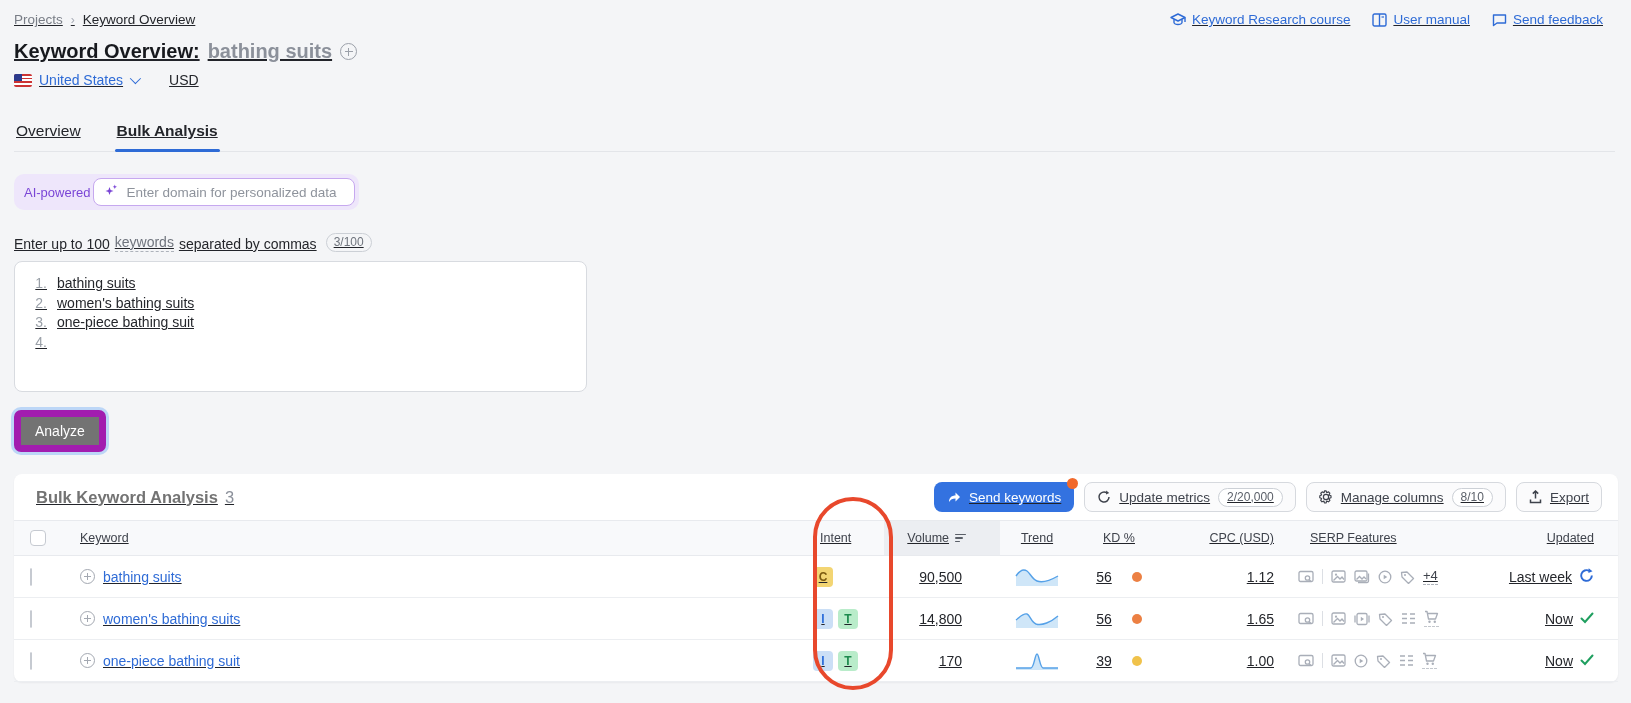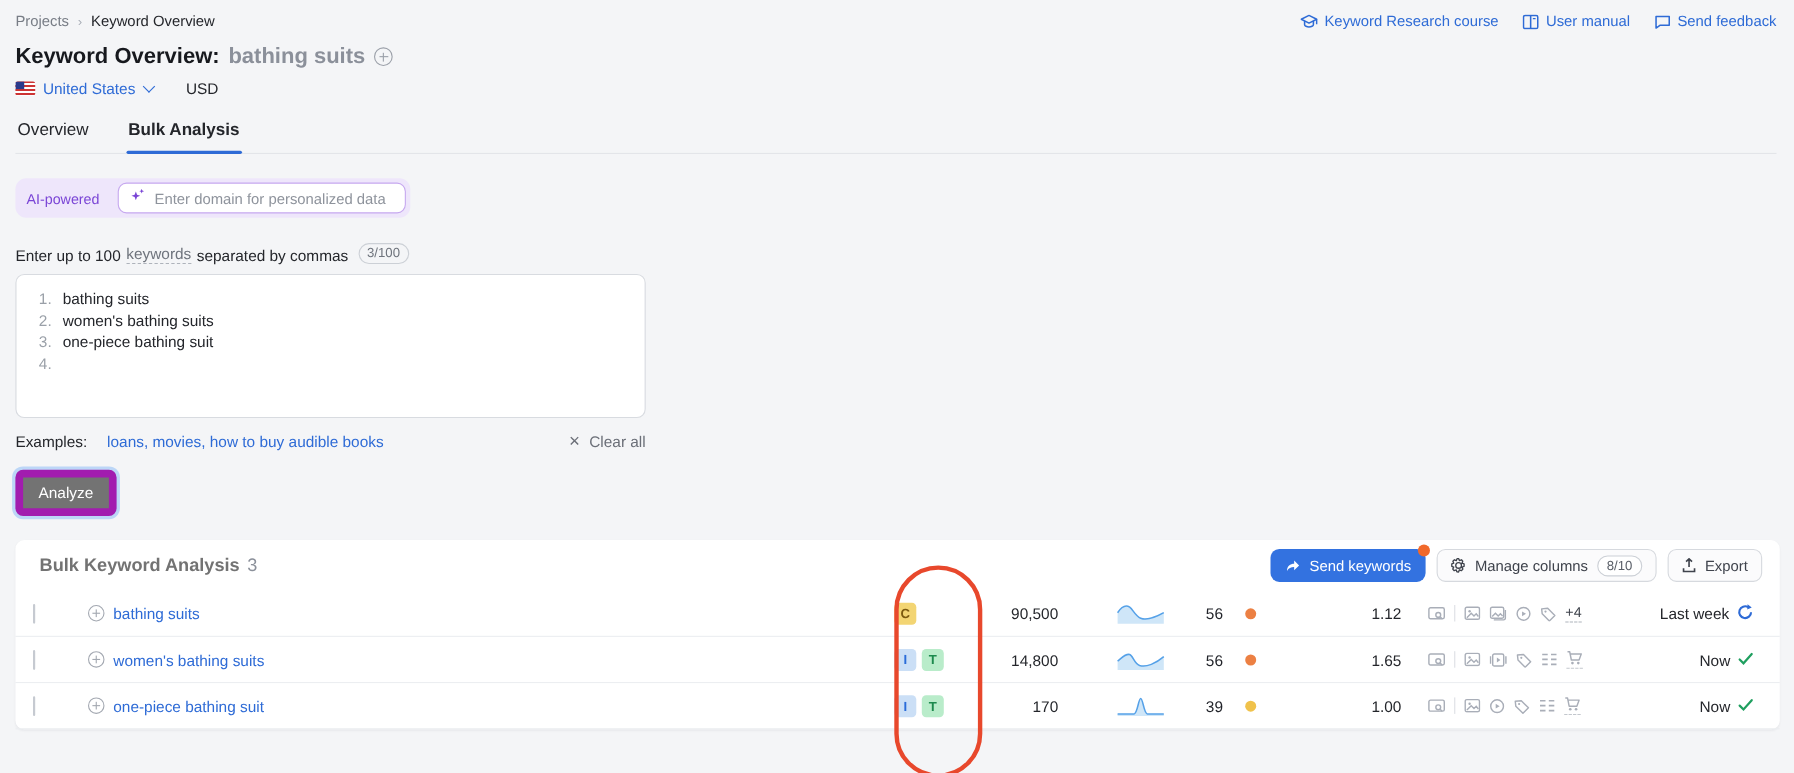--- a/index.html
+++ b/index.html
@@ -1,17 +1,17 @@
 <!DOCTYPE html>
 <html><head>
 <meta charset="utf-8">
 <style>
   * { margin:0; padding:0; box-sizing:border-box; }
   html,body { width:1631px; height:703px; background:#f4f5f7; font-family:"Liberation Sans","DejaVu Sans",sans-serif; color:#22242a; overflow:hidden; }
-  .page { position:relative; width:1631px; height:541px; padding:12px 16px 0 14px; }
+  .page { position:relative; width:1631px; height:541px; padding:12px 28px 0 14px;text-decoration:underline; }
 
   
   .topbar { display:flex; justify-content:space-between; align-items:center; font-size:13.5px; }
   .crumbs { display:flex; align-items:center; gap:8px; color:#787d86; }
   .crumbs .sep { color:#a8adb6; font-size:12px; }
   .crumbs .current { color:#24262b; }
   .toplinks { display:flex; align-items:center; gap:22px; }
   .toplink { display:flex; align-items:center; gap:6px; color:#2e6bd6; font-size:13.5px; cursor:pointer; }
   .toplink svg { display:block; }
 
@@ -25,27 +25,27 @@
   .plus-circle:after { top:3.5px; bottom:3.5px; left:50%; width:1.4px; margin-left:-0.7px; }
 
   .loc-row { margin-top:9px; display:flex; align-items:center; gap:7px; font-size:14px; }
   .flag { width:18px; height:13px; border-radius:2px; overflow:hidden; position:relative; background:repeating-linear-gradient(#c0392b 0 1px, #fff 1px 2px, #c0392b 2px 3px); background-size:100% 13px; background-image:repeating-linear-gradient(to bottom,#c33 0,#c33 1.8px,#fff 1.8px,#fff 3.6px); }
   .flag:before { content:""; position:absolute; left:0; top:0; width:8px; height:7px; background:#2b3a8c; }
   .country { color:#2e6bd6; }
   .chev { width:8px; height:8px; border-right:1.8px solid #2e6bd6; border-bottom:1.8px solid #2e6bd6; transform:rotate(45deg) translateY(-2px); display:inline-block; }
   .usd { margin-left:24px; color:#24262b; }
 
   
-  .tabs { margin-top:16px; display:flex; gap:32px; border-bottom:1px solid #e3e5e9; width:1601px; }
+  .tabs { margin-top:28px; display:flex; gap:32px; border-bottom:1px solid #e3e5e9; width:1601px; }
   .tab { font-size:15.5px; padding:6px 2px 11px; color:#24262b; cursor:pointer; position:relative; }
   .tab.active { font-weight:bold; }
   .tab.active:after { content:""; position:absolute; left:0; right:0; bottom:-1px; height:3px; background:#2e6bd6; border-radius:2px; }
 
   
-  .ai-wrap { margin-top:22px; display:inline-flex; align-items:center; background:#eee6fb; border-radius:10px; padding:4px 4px 4px 10px; gap:17px; }
+  .ai-wrap { margin-top:22px; display:inline-flex; align-items:center; background:#eee6fb; border-radius:10px; padding:4px 4px 4px 10px; gap:3px; }
   .ai-badge { color:#7a45d6; font-size:13px; }
   .ai-input { display:flex; align-items:center; gap:7px; background:#fff; border:1px solid #c6a8ef; border-radius:8px; height:28px; padding:0 10px; width:262px; }
   .ai-input input { border:none; outline:none; font-size:13.5px; color:#60646d; width:100%; font-family:inherit; background:transparent; }
   .ai-input input::placeholder { color:#8e939c; }
 
   
   .entry-label { margin-top:23px; display:flex; align-items:flex-end; gap:5px; font-size:14px; color:#24262b; }
   .kw-dotted { color:#6f747d; border-bottom:1px dashed #aeb3bb; padding-bottom:1px; }
   .counter-pill { margin-left:4px; border:1px solid #ccd0d6; border-radius:999px; font-size:12px; color:#6f747d; padding:1px 7px 2px; }
   .kw-box { margin-top:9px; width:573px; height:131px; background:#fff; border:1px solid #d8dbe0; border-radius:8px; padding:12px 14px; }
@@ -219,45 +219,47 @@
       <span class="num">3.</span>
       <span class="txt">one-piece bathing suit</span>
     </div>
     <div class="kw-line">
       <span class="num">4.</span>
       <span class="txt"></span>
     </div>
   </div>
 
   
-  <div class="examples-row">
-    <span class="examples-label">Examples:</span>
-    <span class="examples-link">loans, movies, how to buy audible books</span>
-    <span class="clear-all">
-      <span class="x-icon">✕</span>
-      <span>Clear all</span>
-    </span>
-  </div>
 
   
   <button class="analyze-btn">Analyze</button>
 
   
   <div class="card">
 
     <div class="card-head">
       <span class="card-title">Bulk Keyword Analysis</span>
       <span class="card-count">3</span>
       <div class="card-actions">
         <button class="btn-primary">
           <svg width="14" height="13" viewBox="0 0 14 13">
               <path d="M2 11 C2 6.5 5 4.5 8.5 4.5 V1.5 L13 6 L8.5 10.5 V7.5 C5.5 7.5 3.5 8.5 2 11 Z" fill="#fff"></path>
             </svg>
           <span>Send keywords</span>
           <span class="notif-dot"></span>
+        </button>
+        <button class="btn-secondary">
+          <span>
+            <svg width="14" height="14" viewBox="0 0 14 14">
+                <path d="M12 7 A5 5 0 1 1 9.5 2.7" fill="none" stroke="#3f434c" stroke-width="1.5"></path>
+                <path d="M9.2 0.5 L12.2 3 L9 4.4 Z" fill="#3f434c"></path>
+              </svg>
+          </span>
+          <span>Update metrics</span>
+          <span class="mini-pill">2/20,000</span>
         </button>
         <button class="btn-secondary">
           <span>
             <svg width="14" height="14" viewBox="0 0 14 14">
                 <path d="M7 4.4 A2.6 2.6 0 1 0 7 9.6 A2.6 2.6 0 1 0 7 4.4 M7 0.8 L7.7 2.6 L9.6 1.9 L10.8 3.2 L10 5 L12 5.7 V7.8 L10 8.5 L10.9 10.4 L9.5 11.8 L7.7 11 L7 13 L5.4 12.9 L4.9 11 L3 11.8 L1.7 10.4 L2.6 8.5 L0.8 7.8 V5.7 L2.6 5 L1.8 3.2 L3.2 1.9 L5 2.7 L5.6 0.8 Z" fill="none" stroke="#3f434c" stroke-width="1.2" stroke-linejoin="round"></path>
               </svg>
           </span>
           <span>Manage columns</span>
           <span class="mini-pill">8/10</span>
         </button>
@@ -266,20 +268,40 @@
             <svg width="13" height="14" viewBox="0 0 13 14">
                 <path d="M6.5 1 L6.5 8.5 M3.8 3.6 L6.5 1 L9.2 3.6" fill="none" stroke="#3f434c" stroke-width="1.5"></path>
                 <path d="M1.5 9.5 V12.5 H11.5 V9.5" fill="none" stroke="#3f434c" stroke-width="1.5"></path>
               </svg>
           </span>
           <span>Export</span>
         </button>
       </div>
     </div>
 
+    <div class="grid-row thead">
+      <div class="cell cell-check">
+          <span class="checkbox"></span>
+        </div>
+      <div class="cell" style="padding-left:20px;">Keyword</div>
+      <div class="cell" style="padding-left:18px;">Intent</div>
+      <div class="cell th-volume">
+        <span>Volume</span>
+        <span class="sort-icon">
+            <i></i>
+            <i></i>
+            <i></i>
+          </span>
+      </div>
+      <div class="cell th-center">Trend</div>
+      <div class="cell th-center">KD %</div>
+      <div class="cell th-right">CPC (USD)</div>
+      <div class="cell" style="padding-left:36px;">SERP Features</div>
+      <div class="cell th-updated">Updated</div>
+    </div>
 
     <div class="grid-row trow">
       <div class="cell-check"><span class="checkbox"></span></div>
       <div class="kw-cell" style="padding-left:20px;">
         <span class="row-plus"></span>
         <span class="kw-link">bathing suits</span>
       </div>
       <div class="intent-cell">
         <span class="intent-badge intent-c">C</span>
       </div>

